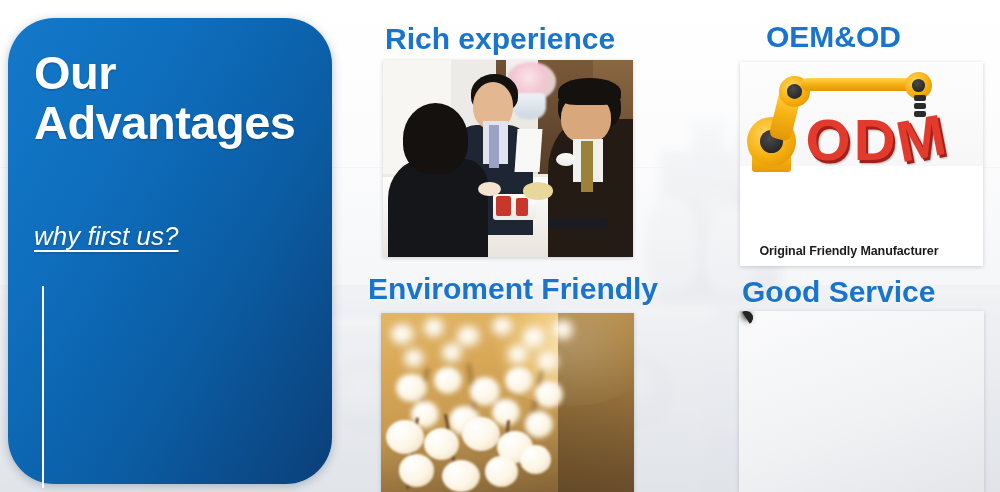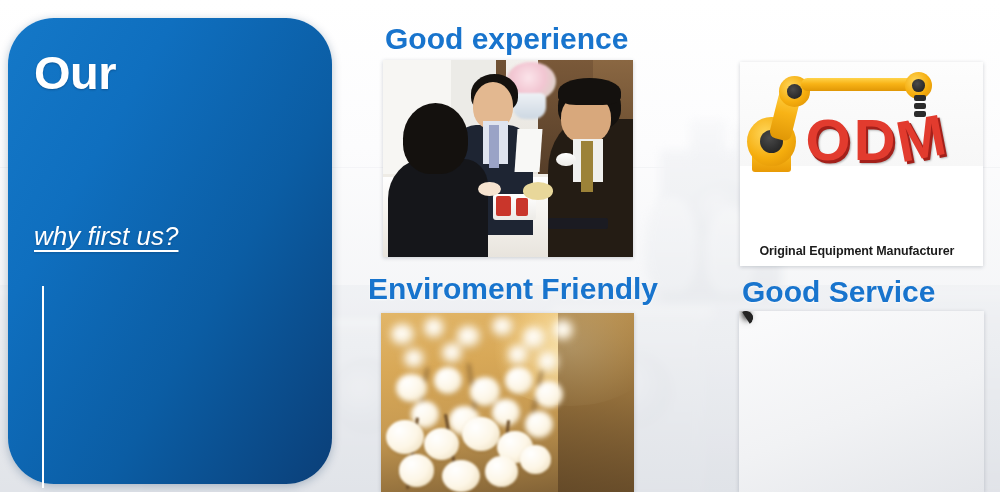--- a/index.html
+++ b/index.html
@@ -173,26 +173,28 @@
     <div class="spool blur3" style="left:735px;top:126px;width:30px;height:40px;"></div>
     <div class="bgpers blur3" style="left:645px;top:196px;width:52px;height:96px;"></div>
     <div class="bgpers blur3" style="left:706px;top:206px;width:48px;height:88px;"></div>
     <div class="spool blur3" style="left:440px;top:372px;width:56px;height:34px;"></div>
     <div class="spool blur3" style="left:512px;top:366px;width:50px;height:30px;"></div>
   </div>
 
   <div class="panel">
     <div class="panel-title">
       <span>Our</span><br>
+      <span>Advantages</span>
     </div>
     <div class="panel-sub">why first us?</div>
     <div class="rule"></div>
   </div>
 
-  <div class="hd" id="hd-rich">Good experience</div>
+  <div class="hd" id="hd-rich">Rich experience</div>
+  <div class="hd" id="hd-oem">OEM&amp;OD</div>
   <div class="hd" id="hd-env">Enviroment Friendly</div>
   <div class="hd" id="hd-svc">Good Service</div>
 
   <div class="card" id="card-rich">
     <div class="meet">
       <div class="m-wallpanel" style="left:0;top:0;width:27%;height:74%;"></div>
       <div class="m-wallpanel" style="left:27%;top:0;width:18%;height:70%;background:#ecebe7;"></div>
       <div class="m-wood" style="left:45%;top:0;width:4%;height:72%;"></div>
       <div class="m-wood" style="left:62%;top:0;width:22%;height:70%;background:linear-gradient(180deg,#7a5939,#4e3825);"></div>
       <div class="m-wood" style="left:84%;top:0;width:16%;height:66%;background:linear-gradient(180deg,#8a6742,#5b4128);"></div>
@@ -246,21 +248,21 @@
           <i></i>
         </div>
       <div class="arm-grip" style="left:71.5%;top:16%;width:5%;height:3%;"></div>
       <div class="arm-grip" style="left:71.5%;top:20%;width:5%;height:3%;"></div>
       <div class="arm-grip" style="left:71.5%;top:24%;width:5%;height:3%;"></div>
 
       <div class="odm" style="left:27%;top:24%;">
         O<span style="margin-left:2px;">D</span><span class="mtilt">M</span>
       </div>
 
-      <div class="oemcap" style="left:8%;top:89%;">Original Equipment Manufacturer</div>
+      <div class="oemcap" style="left:8%;top:89%;">Original Friendly Manufacturer</div>
     </div>
   </div>
 
   <div class="card" id="card-env">
     <div class="cot">
       <div class="cot-sun"></div>
       <div class="cot-dirt"></div>
 
       <div class="blur3" style="position:absolute;inset:0;">
         <div class="boll" style="left:4%;top:6%;width:9%;height:12%;"></div>

